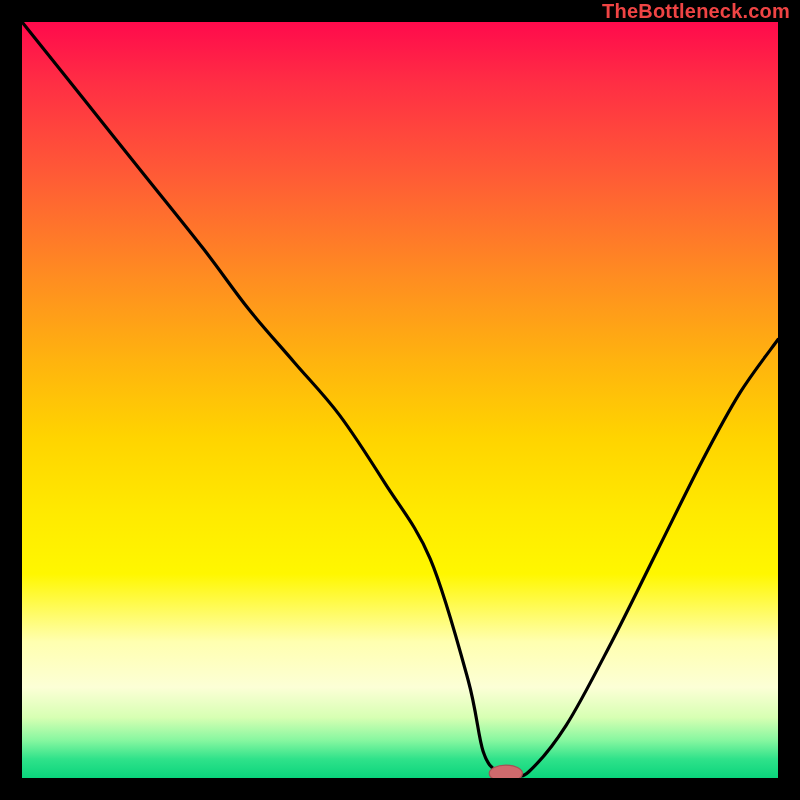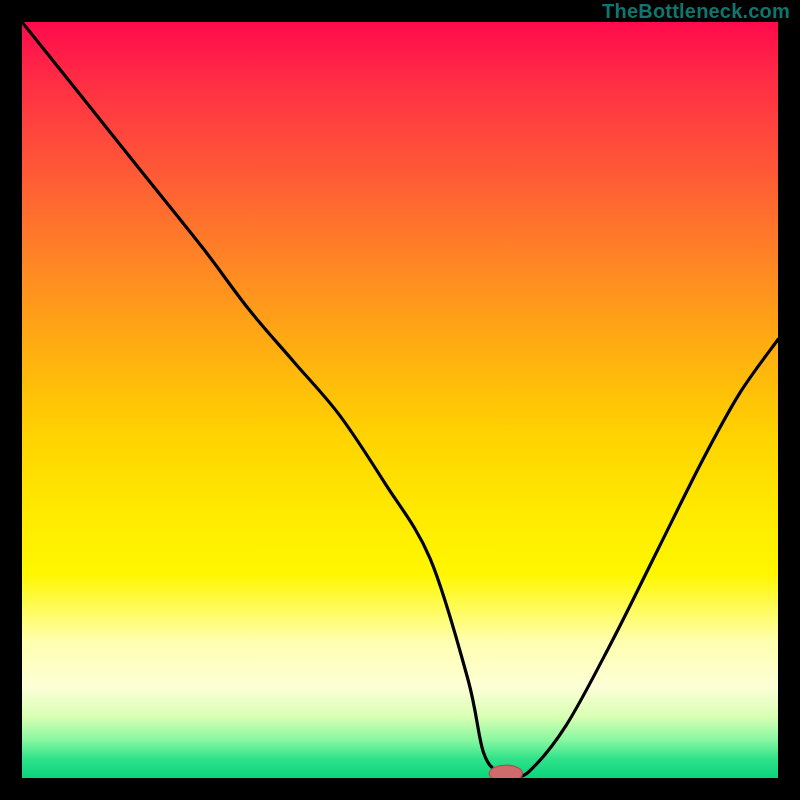--- a/index.html
+++ b/index.html
@@ -51,21 +51,21 @@
     width: 100%;
     height: 100%;
     display: block;
   }
   .watermark {
     position: absolute;
     top: 0;
     right: 10px;
     font-family: Arial, Helvetica, sans-serif;
     font-size: 20px;
-    color: #0f766e;
+    color: #ef4444;
     font-weight: 600;
     letter-spacing: 0.2px;
     user-select: none;
   }
 </style>
 </head>
 <body>
 
 <div class="stage">
   <div class="watermark">TheBottleneck.com</div>

